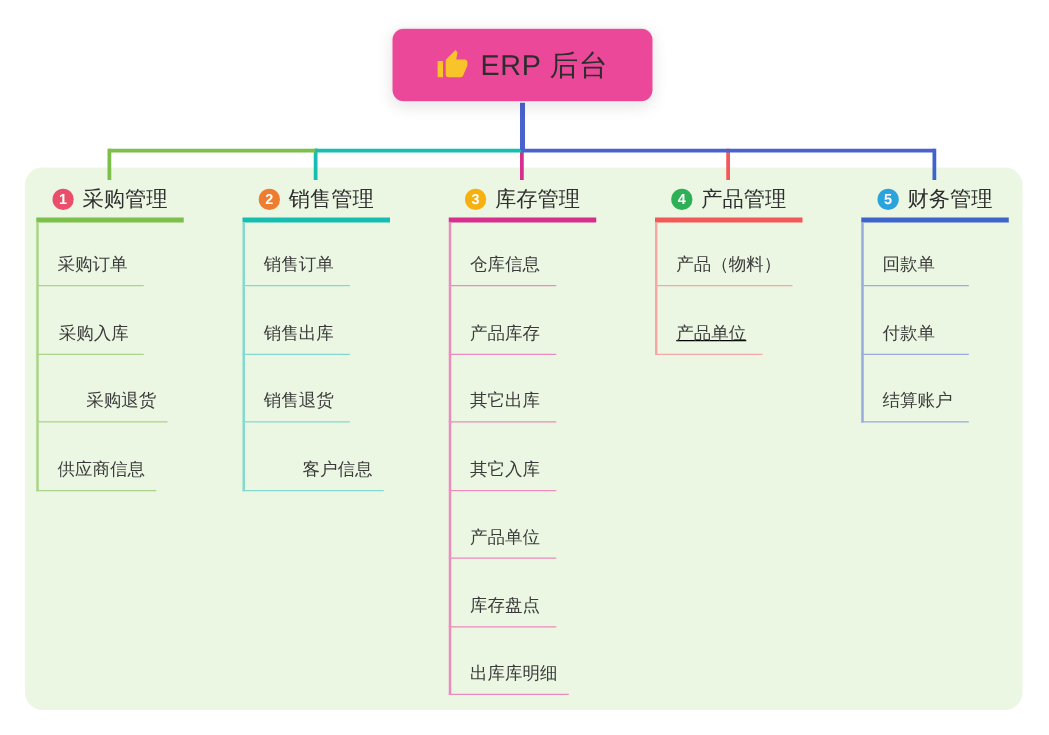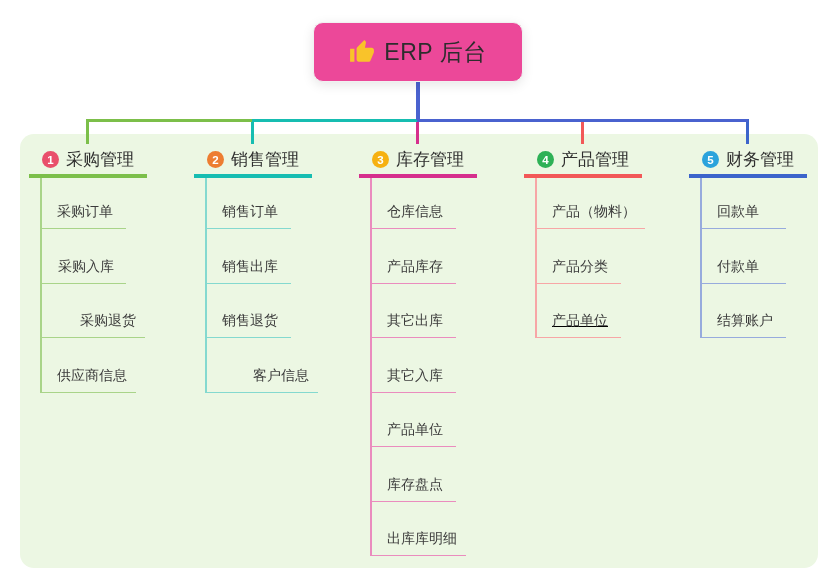--- a/index.html
+++ b/index.html
@@ -44,21 +44,21 @@
     border-bottom:4px solid #000;
     display:flex;align-items:center;gap:7px;padding-left:13px;
     cursor:default;
   }
   .badge{
     flex:0 0 auto;width:17px;height:17px;border-radius:50%;
     color:#fff;font-size:11.5px;font-weight:bold;
     display:flex;align-items:center;justify-content:center;
   }
   .branch-label{font-size:17px;color:#2e2e2e;white-space:nowrap;}
-  .children{margin-left:11px;}
+  .children{margin-left:0;}
   .child{
     box-sizing:border-box;
     height:54.5px;min-width:86px;width:max-content;
     border-left:2px solid;border-bottom:1.5px solid;
     display:flex;align-items:flex-end;
     padding:0 9px 7px 15px;
   }
   .child:first-child{height:51px;}
   .child-label{font-size:14px;color:#3b3b3b;white-space:nowrap;}
 </style>
@@ -162,23 +162,20 @@
 
   <div class="branch branch-c4">
     <div class="branch-header" style="border-bottom-color: rgb(242, 88, 88);">
       <span class="badge" style="background: rgb(46, 177, 86);">4</span>
       <span class="branch-label">产品管理</span>
     </div>
     <div class="children">
       <div class="child" style="border-color: rgb(247, 166, 166);">
         <span class="child-label">产品（物料）</span>
         </div>
-      <div class="child" style="border-color: rgb(247, 166, 166);">
-        <span class="child-label">产品分类</span>
-        </div>
       <div class="child" style="border-color: rgb(247, 166, 166); text-decoration: underline;">
         <span class="child-label">产品单位</span>
         </div>
     </div>
   </div>
 
   <div class="branch branch-c5">
     <div class="branch-header" style="border-bottom-color: rgb(60, 100, 203);">
       <span class="badge" style="background: rgb(43, 163, 220);">5</span>
       <span class="branch-label">财务管理</span>

